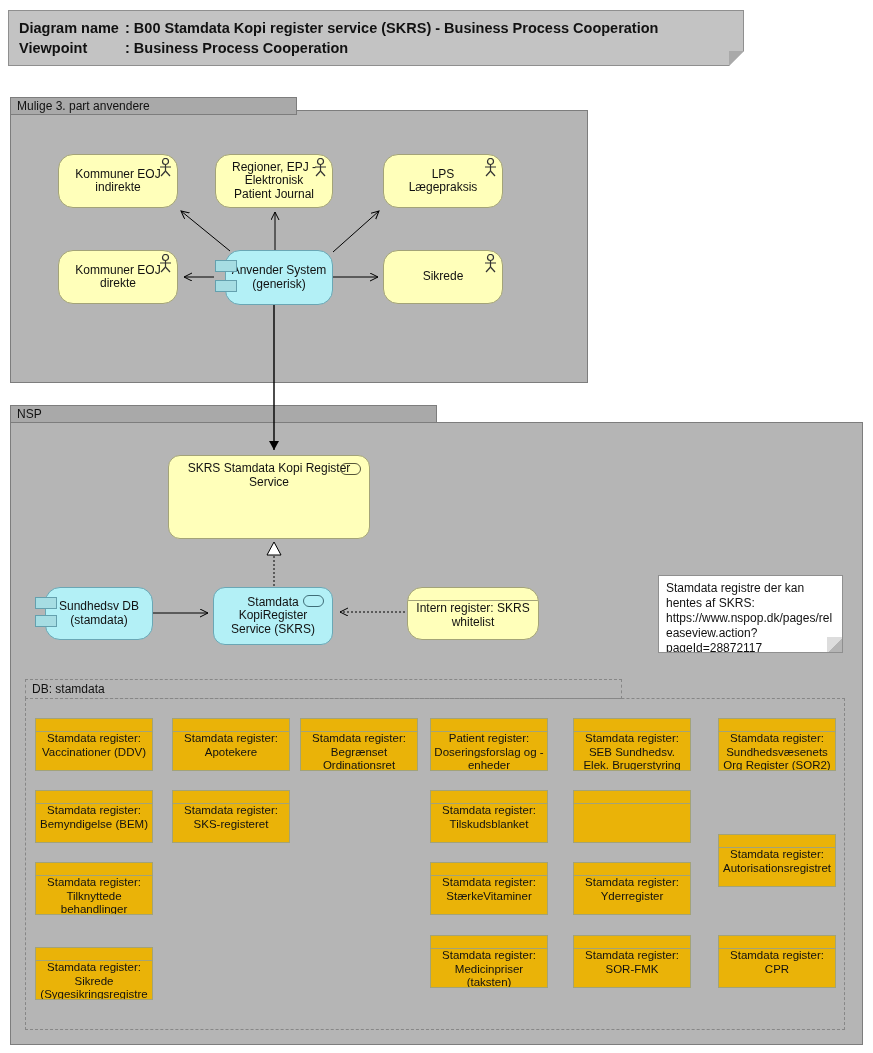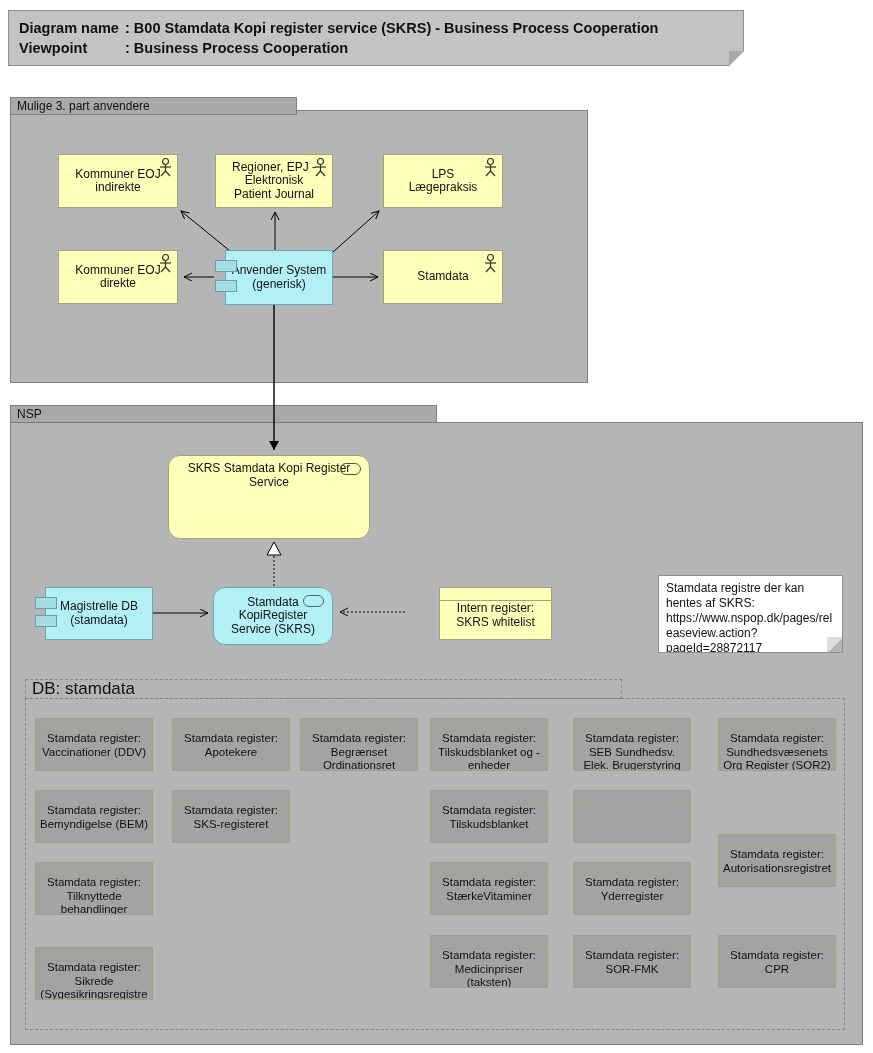--- a/index.html
+++ b/index.html
@@ -23,26 +23,26 @@
   
   .grp-tab{position:absolute;box-sizing:border-box;background:#a9a9a9;border:1px solid #7d7d7d;
     font-size:12px;line-height:16px;padding-left:6px;}
   .grp-body{position:absolute;box-sizing:border-box;background:#b5b5b5;border:1px solid #7d7d7d;}
   .tab-3rd{left:10px;top:97px;width:287px;height:18px;}
   .body-3rd{left:10px;top:110px;width:578px;height:273px;}
   .tab-nsp{left:10px;top:405px;width:427px;height:18px;}
   .body-nsp{left:10px;top:422px;width:853px;height:623px;}
   
   .db-tab{position:absolute;left:25px;top:679px;width:597px;height:20px;box-sizing:border-box;
-    border:1px dashed #878787;font-size:17px;line-height:18px;padding-left:6px;z-index:2;}
+    border:1px dashed #878787;font-size:12px;line-height:18px;padding-left:6px;z-index:2;}
   .db-body{position:absolute;left:25px;top:698px;width:820px;height:332px;box-sizing:border-box;
     border:1px dashed #878787;z-index:1;}
   
   .node{position:absolute;box-sizing:border-box;font-size:12px;line-height:13.5px;text-align:center;
-    z-index:10;overflow:hidden;}
+    z-index:10;overflow:hidden;border-radius:15px;}
   .yellow{background:#ffffba;border:1px solid #a3a378;}
   .cyan{background:#b3f0f6;border:1px solid #6aa7b5;}
   .actor{display:flex;align-items:center;justify-content:center;padding:2px 6px;}
   .actor-icon{position:absolute;top:3px;right:5px;}
   .svc{border-radius:12px;padding-top:6px;}
   .svc-icon{position:absolute;top:7px;right:8px;width:19px;height:10px;border:1.2px solid #55553a;
     border-radius:6px;background:transparent;}
   .cyan .svc-icon{border-color:#3f6d77;}
   .comp{display:flex;align-items:center;justify-content:center;overflow:visible;}
   .comp-tab{position:absolute;left:-11px;width:22px;height:12px;background:#a6dde3;
@@ -53,31 +53,31 @@
   
   .n-kom-ind{left:58px;top:154px;width:120px;height:54px;}
   .n-regioner{left:215px;top:154px;width:118px;height:54px;}
   .n-lps{left:383px;top:154px;width:120px;height:54px;}
   .n-kom-dir{left:58px;top:250px;width:120px;height:54px;}
   .n-anvender{left:225px;top:250px;width:108px;height:55px;}
   .n-apoteker{left:383px;top:250px;width:120px;height:54px;}
   .n-skrs{left:168px;top:455px;width:202px;height:84px;}
   .n-proddb{left:45px;top:587px;width:108px;height:53px;}
   .n-kopireg{left:213px;top:587px;width:120px;height:58px;display:flex;align-items:center;justify-content:center;padding:0 4px;}
-  .n-intern{left:407px;top:587px;width:113px;height:53px;margin-left:32px;}
+  .n-intern{left:407px;top:587px;width:132px;height:53px;}
   
   .note{position:absolute;left:658px;top:575px;width:185px;height:78px;background:#ffffff;
     border:1px solid #8f8f8f;box-sizing:border-box;z-index:10;font-size:12px;line-height:15px;
     padding:5px 7px;overflow-wrap:break-word;overflow:hidden;text-align:left;}
   .note .cover{position:absolute;right:-1px;bottom:-1px;width:0;height:0;
     border-style:solid;border-width:0 0 16px 16px;border-color:transparent transparent #b5b5b5 transparent;}
   .note .flap{position:absolute;right:-1px;bottom:-1px;width:0;height:0;
     border-style:solid;border-width:16px 16px 0 0;border-color:#dddddd transparent transparent transparent;}
   
-  .reg{position:absolute;width:118px;height:53px;box-sizing:border-box;background:#a3a3a3;
+  .reg{position:absolute;width:118px;height:53px;box-sizing:border-box;background:#eab308;
     border:1px solid #a3a378;z-index:10;font-size:11.5px;line-height:13.5px;text-align:center;overflow:hidden;}
   .reg .band{height:12px;border-bottom:1px solid #a3a378;}
   .reg .reg-label{padding:0 2px;overflow-wrap:break-word;}
   
   svg.wires{position:absolute;left:0;top:0;z-index:5;pointer-events:none;}
 </style>
 </head>
 <body>
 
 <div class="canvas">
@@ -169,21 +169,21 @@
     <svg class="actor-icon" width="13" height="19" viewBox="0 0 13 19">
       <circle cx="6.5" cy="3.5" r="3" fill="none" stroke="#333" stroke-width="1.2"></circle>
       <line x1="6.5" y1="6.5" x2="6.5" y2="13" stroke="#333" stroke-width="1.2"></line>
       <line x1="1" y1="9" x2="12" y2="9" stroke="#333" stroke-width="1.2"></line>
       <line x1="6.5" y1="13" x2="2" y2="18" stroke="#333" stroke-width="1.2"></line>
       <line x1="6.5" y1="13" x2="11" y2="18" stroke="#333" stroke-width="1.2"></line>
     </svg>
   </div>
 
   <div class="node yellow actor n-apoteker">
-    <span>Stamdata</span>
+    <span>Sikrede</span>
     <svg class="actor-icon" width="13" height="19" viewBox="0 0 13 19">
       <circle cx="6.5" cy="3.5" r="3" fill="none" stroke="#333" stroke-width="1.2"></circle>
       <line x1="6.5" y1="6.5" x2="6.5" y2="13" stroke="#333" stroke-width="1.2"></line>
       <line x1="1" y1="9" x2="12" y2="9" stroke="#333" stroke-width="1.2"></line>
       <line x1="6.5" y1="13" x2="2" y2="18" stroke="#333" stroke-width="1.2"></line>
       <line x1="6.5" y1="13" x2="11" y2="18" stroke="#333" stroke-width="1.2"></line>
     </svg>
   </div>
 
   <div class="node cyan comp n-anvender">
@@ -193,21 +193,21 @@
   </div>
 
   <div class="node yellow svc n-skrs">
     <div class="svc-icon"></div>
     <span style="display:inline-block;max-width:180px">SKRS Stamdata Kopi Register Service</span>
   </div>
 
   <div class="node cyan comp n-proddb">
     <div class="comp-tab" style="top:9px;"></div>
     <div class="comp-tab" style="top:27px;"></div>
-    <span>Magistrelle DB (stamdata)</span>
+    <span>Sundhedsv DB (stamdata)</span>
   </div>
 
   <div class="node cyan svc n-kopireg">
     <div class="svc-icon"></div>
     <span style="display:inline-block;max-width:94px">Stamdata KopiRegister Service (SKRS)</span>
   </div>
 
   <div class="node yellow obj n-intern">
     <div class="band"></div>
     <div class="obj-label">Intern register: SKRS whitelist</div>
@@ -226,21 +226,21 @@
   <div class="reg" style="left:172px;top:718px;">
       <div class="band"></div>
       <div class="reg-label">Stamdata register: Apotekere</div>
     </div>
   <div class="reg" style="left:300px;top:718px;">
       <div class="band"></div>
       <div class="reg-label">Stamdata register: Begrænset Ordinationsret</div>
     </div>
   <div class="reg" style="left:430px;top:718px;">
       <div class="band"></div>
-      <div class="reg-label">Stamdata register: Tilskudsblanket og -enheder</div>
+      <div class="reg-label">Patient register: Doseringsforslag og -enheder</div>
     </div>
   <div class="reg" style="left:573px;top:718px;">
       <div class="band"></div>
       <div class="reg-label">Stamdata register: SEB Sundhedsv. Elek. Brugerstyring</div>
     </div>
   <div class="reg" style="left:718px;top:718px;">
       <div class="band"></div>
       <div class="reg-label">Stamdata register: Sundhedsvæsenets Org Register (SOR2)</div>
     </div>
 

